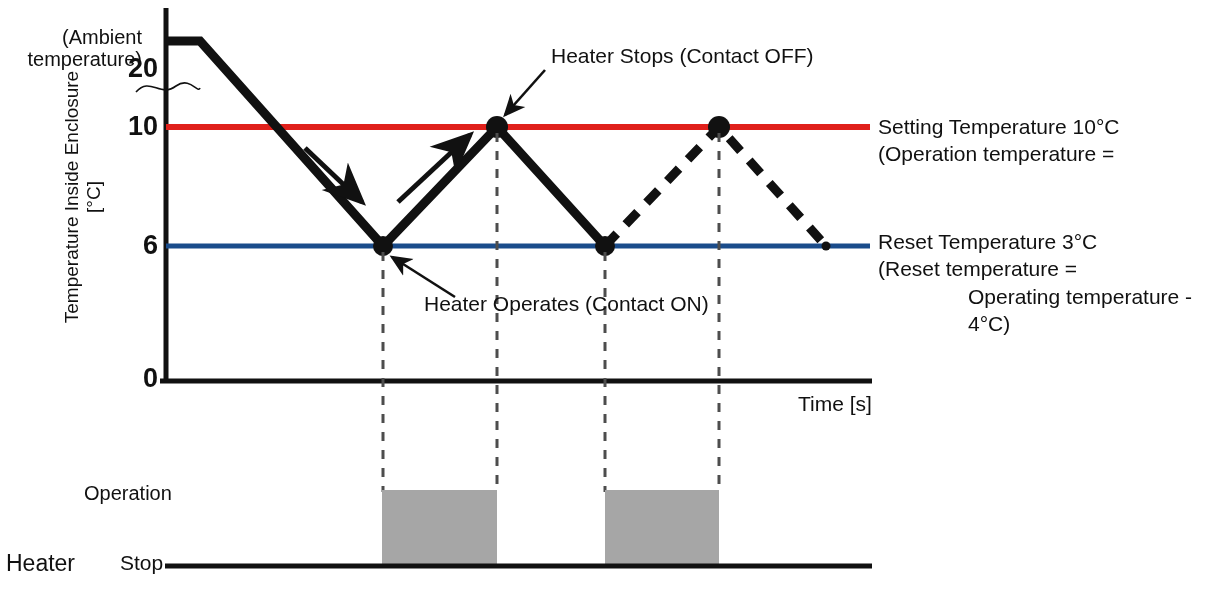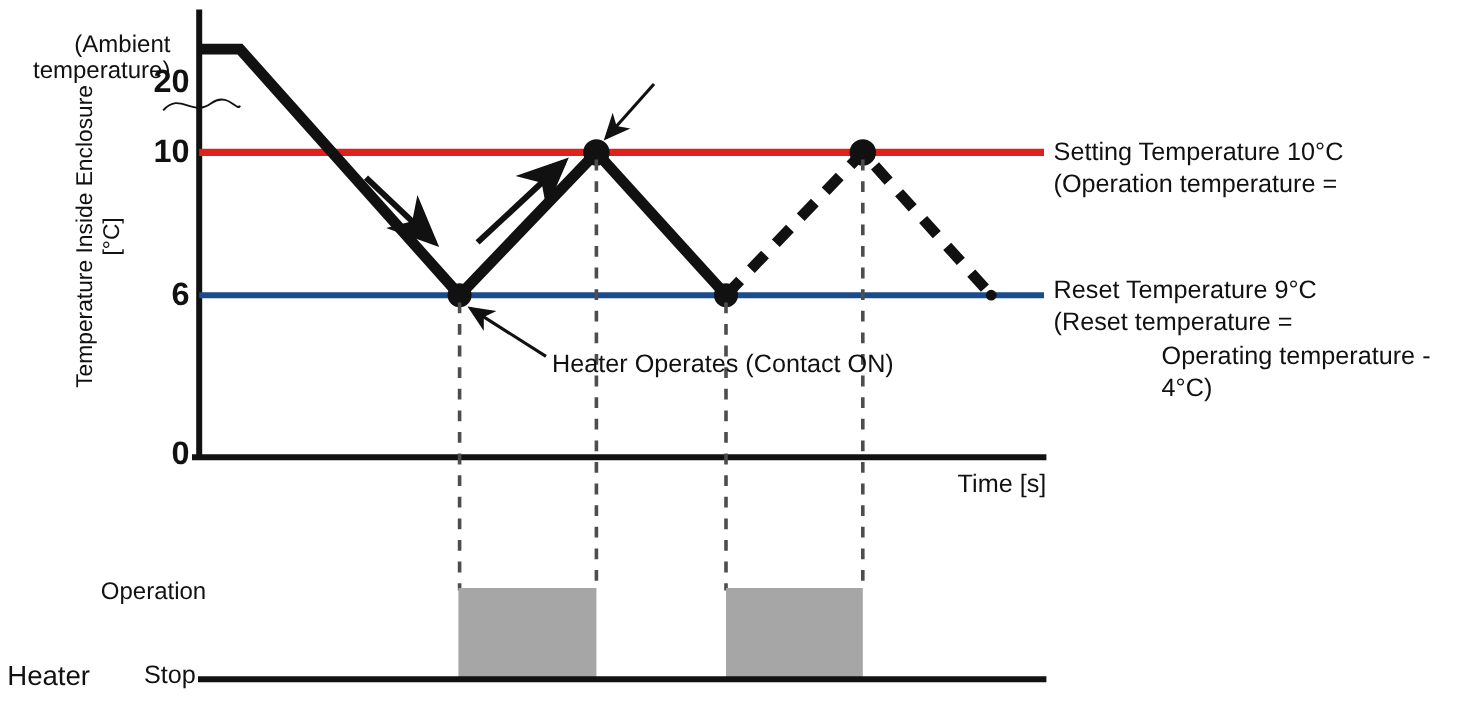--- a/index.html
+++ b/index.html
@@ -14,21 +14,21 @@
   .tick-20{left:118px;top:25px;margin-top:28px;}
   .tick-10{left:118px;top:111px;}
   .tick-6 {left:118px;top:230px;}
   .tick-0 {left:118px;top:363px;}
 
   .ylabel{position:absolute;left:-47px;top:175px;width:260px;font-size:19px;
           text-align:center;transform:rotate(-90deg);}
   .timelab{left:798px;top:392px;font-size:21px;}
 
   .cal-stop{left:551px;top:44px;font-size:21px;}
-  .cal-op{left:460px;top:292px;font-size:21px;}
+  .cal-op{left:424px;top:292px;font-size:21px;}
 
   .ann{position:absolute;font-size:21px;line-height:1.30;}
   .ann-set{left:878px;top:113px;}
   .ann-res{left:878px;top:228px;}
   .ann-ind{display:block;padding-left:90px;}
 
   .lbl-op{left:84px;top:482px;font-size:20px;}
   .lbl-stop{left:120px;top:551px;font-size:21px;}
   .lbl-heater{left:6px;top:551px;font-size:23px;}
 </style>
@@ -86,29 +86,30 @@
   <div class="txt ambient">(Ambient
 temperature)</div>
 
   <div class="tick tick-20">20</div>
   <div class="tick tick-10">10</div>
   <div class="tick tick-6">6</div>
   <div class="tick tick-0">0</div>
 
   <div class="txt timelab">Time [s]</div>
 
+  <div class="txt cal-stop">Heater Stops (Contact OFF)</div>
   <div class="txt cal-op">Heater Operates (Contact ON)</div>
 
   <div class="ann ann-set">
     <span>Setting Temperature 10°C</span><br>
     <span>(Operation temperature =</span>
   </div>
 
   <div class="ann ann-res">
-    <span>Reset Temperature 9°C</span><br>
+    <span>Reset Temperature 3°C</span><br>
     <span>(Reset temperature =</span>
     <span class="ann-ind">Operating temperature - 4°C)</span>
   </div>
 
   <div class="txt lbl-op">Operation</div>
   <div class="txt lbl-stop">Stop</div>
   <div class="txt lbl-heater">Heater</div>
 
 </div>
 

